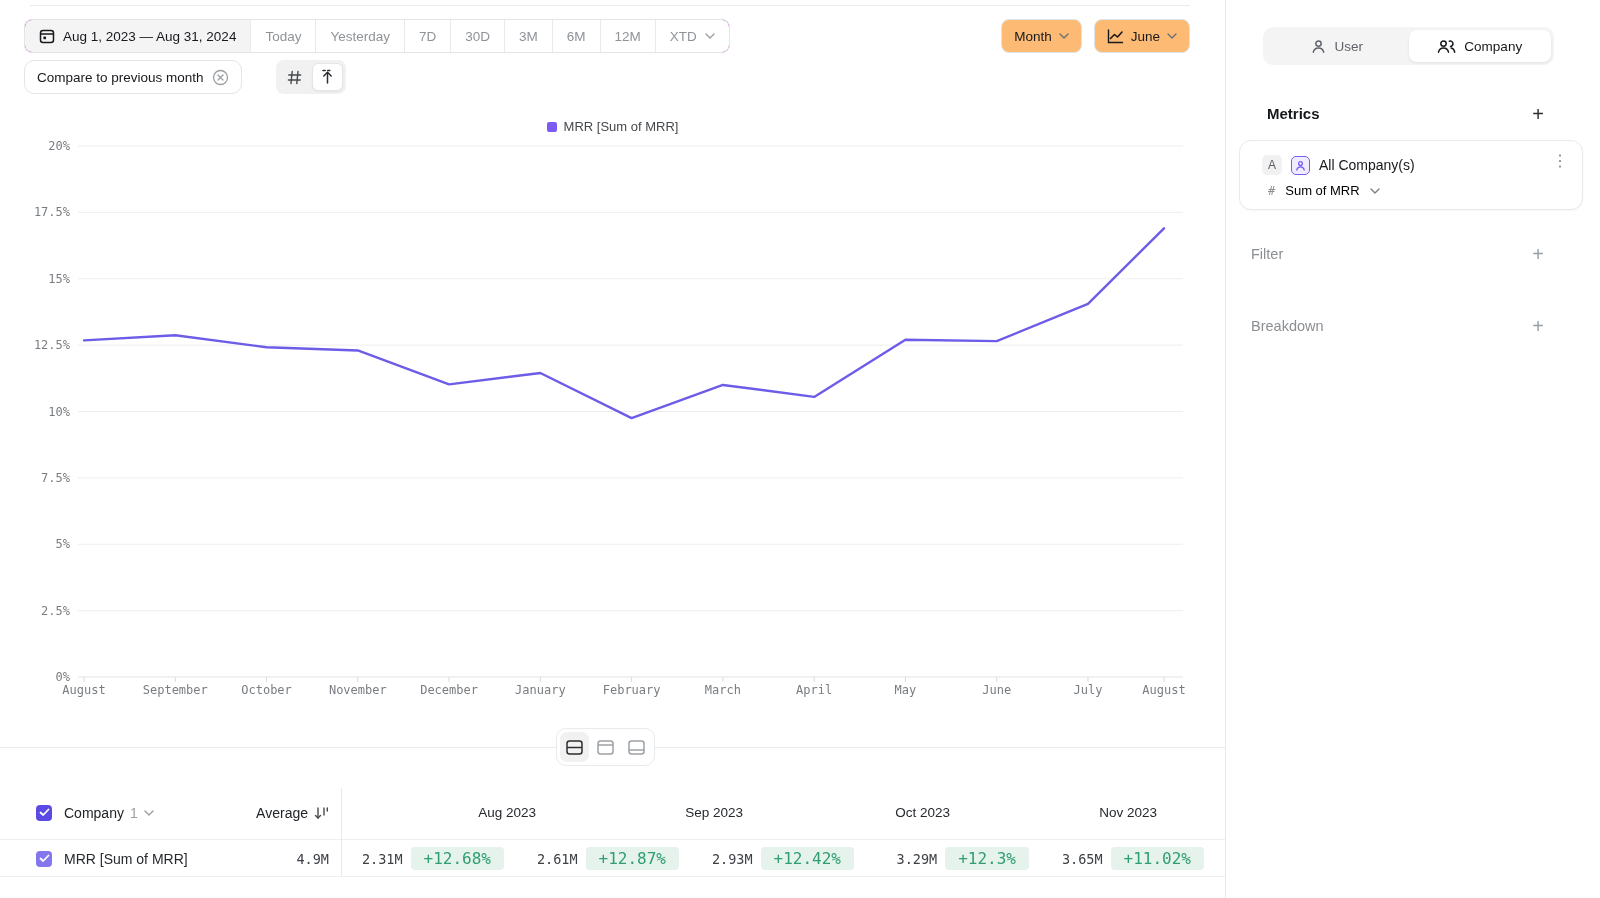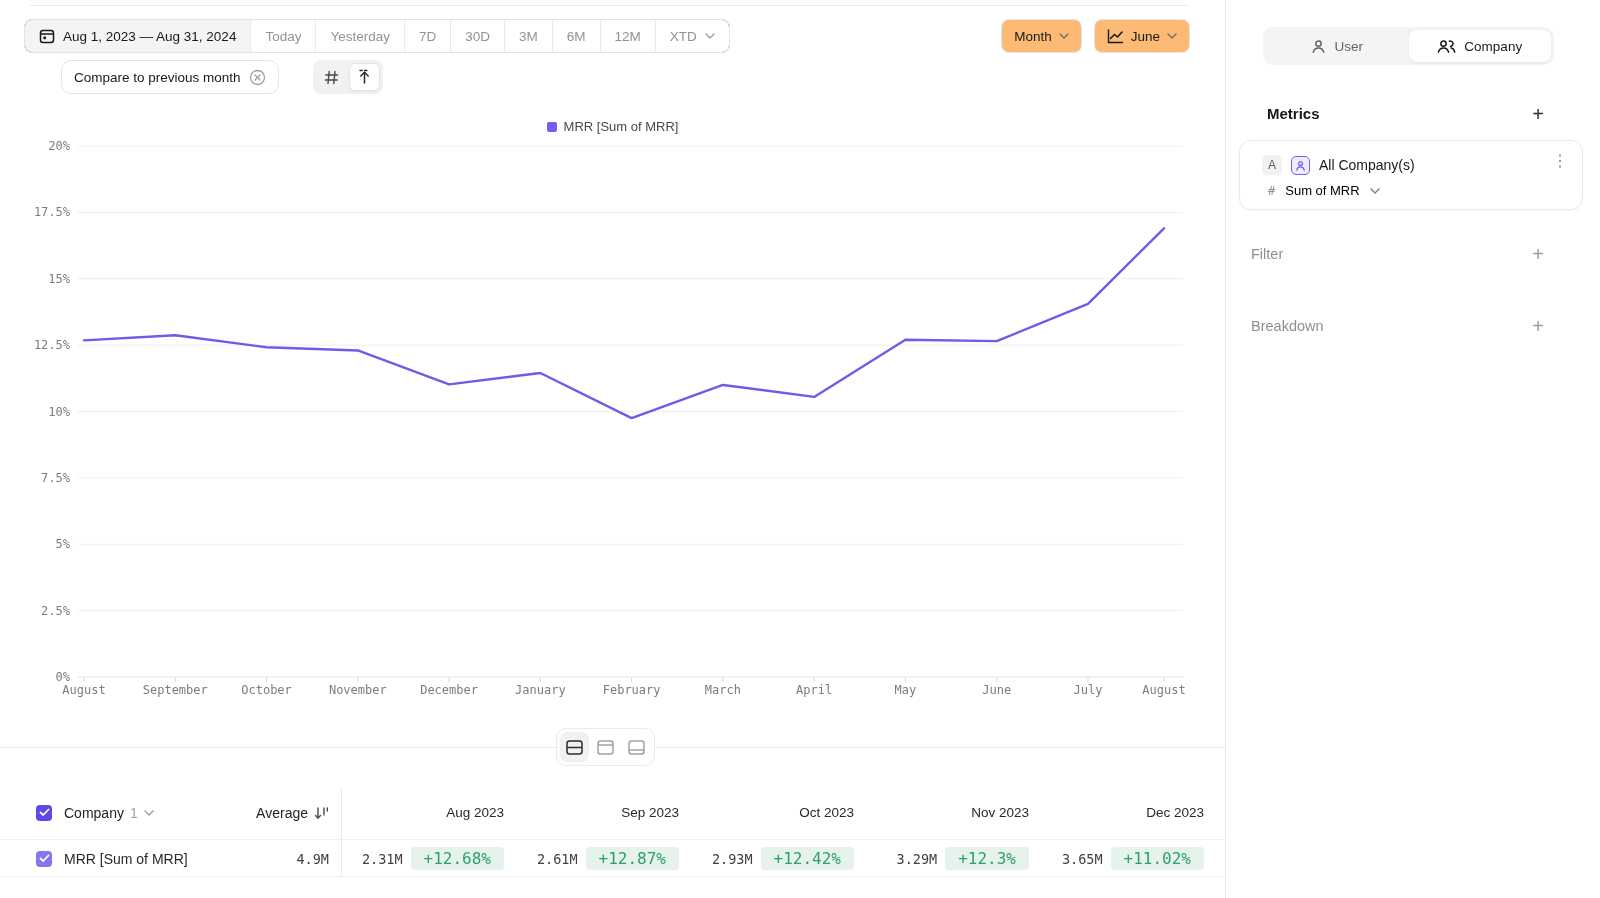--- a/index.html
+++ b/index.html
@@ -11,21 +11,21 @@
   .main { position:absolute; left:0; top:0; width:1225px; height:898px; }
   .top-hairline { position:absolute; left:30px; top:5px; width:1160px; height:1px; background:#ececee; }
 
   .row1 { position:absolute; left:24px; top:19px; height:34px; display:flex; }
   .range-group { display:flex; align-items:stretch; border:1px solid #e3e4e6; border-radius:8px; overflow:hidden; background:#a21caf; }
   .seg { display:flex; align-items:center; gap:8px; padding:0 14px; font-size:13.5px; color:#8f9398; background:#fff; border:none; border-left:1px solid #e9eaec; cursor:pointer; white-space:nowrap; }
   .seg.date { background:#f4f4f5; border-left:none; color:#17191d; }
   .toolbar-right { position:absolute; right:35px; top:19px; display:flex; gap:12px; }
   .btn { display:flex; align-items:center; gap:7px; height:34px; padding:0 12px; background:#fdba74; border:1px solid #e3e4e6; border-radius:8px; font-size:13.5px; color:#17191d; cursor:pointer; }
 
-  .row2 { position:absolute; left:24px; top:60px; height:34px; display:flex; gap:34px;margin-left:37px; }
+  .row2 { position:absolute; left:24px; top:60px; height:34px; display:flex; gap:34px; }
   .chip { display:flex; align-items:center; gap:8px; height:34px; padding:0 12px; border:1px solid #e3e4e6; border-radius:10px; background:#fff; font-size:13.5px; color:#17191d; cursor:pointer; }
   .icon-pair { display:flex; align-items:center; gap:2px; background:#f1f1f2; border-radius:8px; padding:3px; height:34px; }
   .icon-pair button { width:31px; height:28px; display:flex; align-items:center; justify-content:center; border:none; background:transparent; border-radius:6px; cursor:pointer; }
   .icon-pair button.active { background:#fff; border:1px solid #e4e5e7; box-shadow:0 1px 2px rgba(0,0,0,.05); }
 
   .legend { position:absolute; left:0; top:119px; width:1225px; display:flex; justify-content:center; align-items:center; gap:7px; font-size:13px; color:#45484d; }
   .legend .swatch { width:10px; height:10px; border-radius:2px; }
 
   #chart { position:absolute; left:0; top:138px; }
 
@@ -36,21 +36,21 @@
 
   
   .tbl-header { position:absolute; left:0; top:786px; width:1225px; height:54px; border-bottom:1px solid #eeeff0; }
   .tbl-row { position:absolute; left:0; top:841px; width:1225px; height:36px; border-bottom:1px solid #eeeff0; }
   .tbl-vdiv { position:absolute; left:341px; top:788px; width:1px; height:89px; background:#e8e9ea; }
   .cell-left { position:absolute; left:36px; top:0; height:100%; display:flex; align-items:center; gap:12px; }
   .cell-avg { position:absolute; left:160px; top:0; width:169px; height:100%; display:flex; align-items:center; justify-content:flex-end; gap:6px; }
   .cols { position:absolute; left:341px; top:0; height:100%; display:flex; }
   .col { width:175px; height:100%; display:flex; align-items:center; justify-content:flex-end; padding-right:12px; }
   .hdr-txt { font-size:14px; color:#212428; }
-  .hdr-month { font-size:13.5px; color:#26292e; }
+  .hdr-month { font-size:13.5px; color:#26292e;margin-left:32px; }
   .dim { color:#9ca0a5; }
   .checkbox { width:16px; height:16px; border-radius:4px; display:flex; align-items:center; justify-content:center; cursor:pointer; flex:none; }
   .val { font-size:13.5px; color:#3e4247; }
   .badge { font-size:16px; padding:2px 13px; border-radius:4px; margin-left:8px; white-space:nowrap; }
 
   
   .sidebar { position:absolute; left:1225px; top:0; width:375px; height:898px; background:#fff; border-left:1px solid #e8e9ea; }
   .seg-toggle { position:absolute; left:37px; top:27px; width:291px; height:38px; background:#f4f4f5; border-radius:10px; padding:3px; display:flex; }
   .seg-toggle button { flex:1; display:flex; align-items:center; justify-content:center; gap:8px; border:none; background:transparent; border-radius:8px; font-size:13.5px; color:#5f6368; cursor:pointer; }
   .seg-toggle button.active { background:#fff; color:#17191d; box-shadow:0 1px 3px rgba(0,0,0,.08); }

